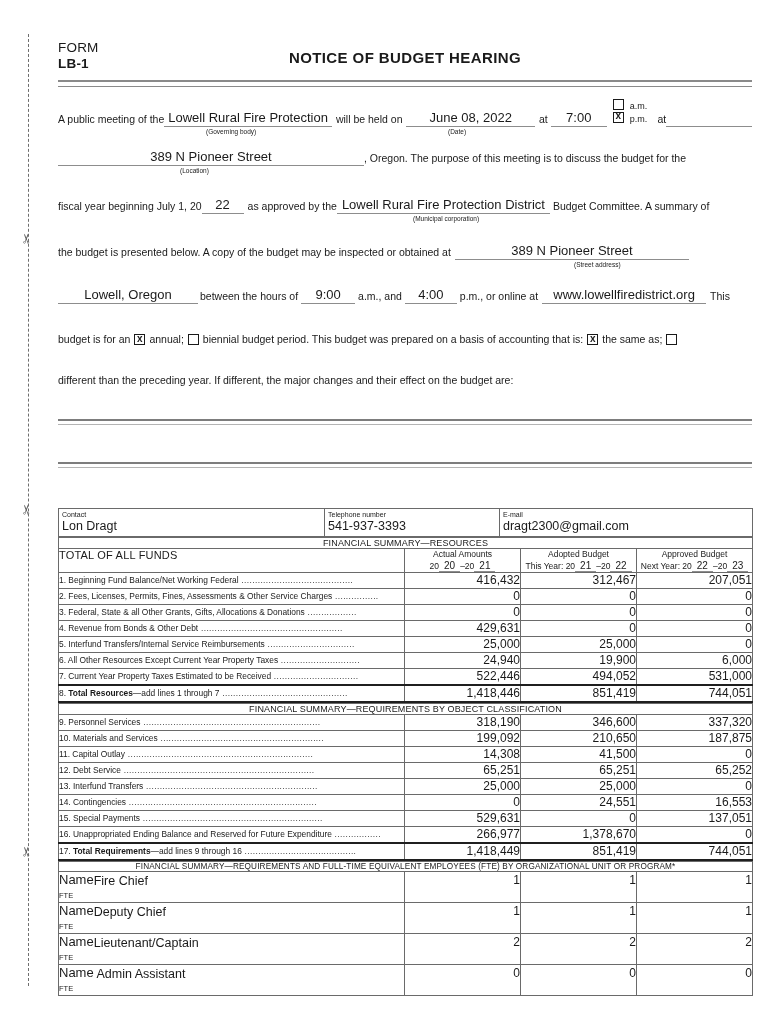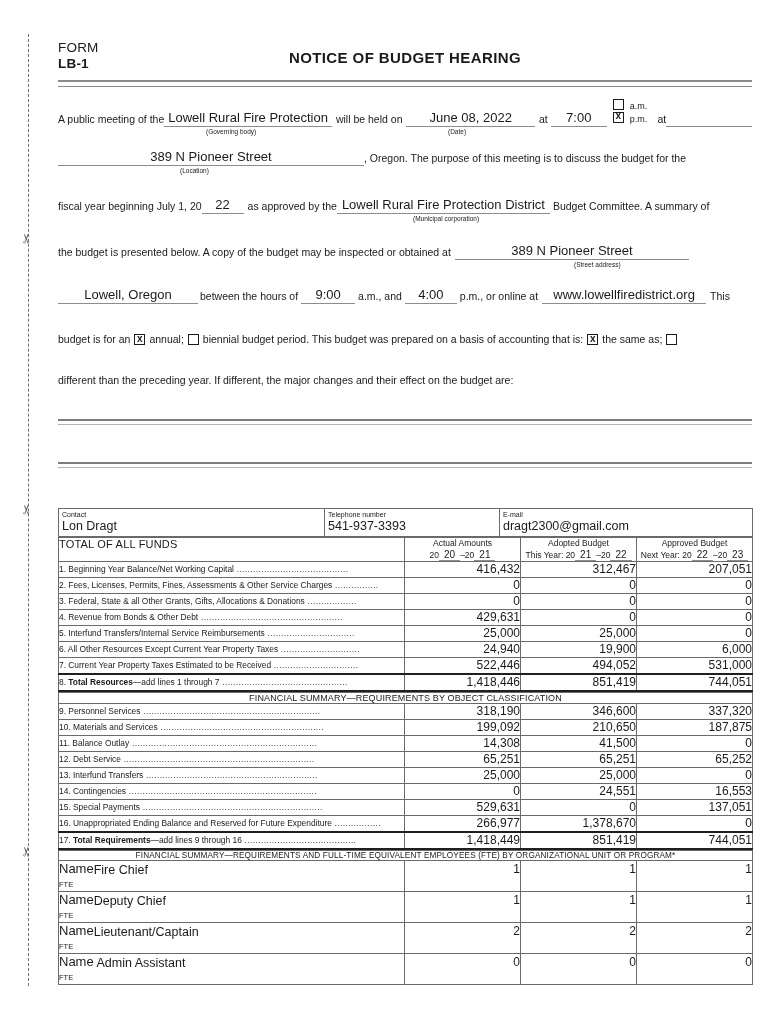--- a/index.html
+++ b/index.html
@@ -330,39 +330,42 @@
     </table>
 
   <table class="grid">
     <colgroup>
         <col style="width:346px">
         <col style="width:116px">
         <col style="width:116px">
         <col style="width:116px">
       </colgroup>
     <tbody>
+        <tr>
+      <td colspan="4" class="sec-bar">FINANCIAL SUMMARY—RESOURCES</td>
+    </tr>
     <tr>
       <td class="fundlab">TOTAL OF ALL FUNDS</td>
       <td class="colhead">
         <div>Actual Amounts</div>
         <div><span>20</span><span class="u">20</span><span>–20</span><span class="u">21</span></div>
       </td>
       <td class="colhead">
         <div>Adopted Budget</div>
         <div><span>This Year: 20</span><span class="u">21</span><span>–20</span><span class="u">22</span></div>
       </td>
       <td class="colhead">
         <div>Approved Budget</div>
         <div><span>Next Year: 20</span><span class="u">22</span><span>–20</span><span class="u">23</span></div>
       </td>
     </tr>
     </tbody>
       <tbody id="resources-body">
         <tr>
-          <td class="rlabel"><span>1. </span><span>Beginning Year Balance/Net Working Capital</span><span class="dots"> .........................................</span></td>
+          <td class="rlabel"><span>1. </span><span>Beginning Fund Balance/Net Working Federal</span><span class="dots"> .........................................</span></td>
           <td class="rnum">416,432</td>
           <td class="rnum">312,467</td>
           <td class="rnum">207,051</td>
         </tr>
         <tr>
           <td class="rlabel"><span>2. </span><span>Fees, Licenses, Permits, Fines, Assessments &amp; Other Service Charges</span><span class="dots"> ................</span></td>
           <td class="rnum">0</td>
           <td class="rnum">0</td>
           <td class="rnum">0</td>
         </tr>
@@ -424,21 +427,21 @@
           <td class="rnum">346,600</td>
           <td class="rnum">337,320</td>
         </tr>
         <tr>
           <td class="rlabel"><span>10. </span><span>Materials and Services</span><span class="dots"> ............................................................</span></td>
           <td class="rnum">199,092</td>
           <td class="rnum">210,650</td>
           <td class="rnum">187,875</td>
         </tr>
         <tr>
-          <td class="rlabel"><span>11. </span><span>Balance Outlay</span><span class="dots"> ....................................................................</span></td>
+          <td class="rlabel"><span>11. </span><span>Capital Outlay</span><span class="dots"> ....................................................................</span></td>
           <td class="rnum">14,308</td>
           <td class="rnum">41,500</td>
           <td class="rnum">0</td>
         </tr>
         <tr>
           <td class="rlabel"><span>12. </span><span>Debt Service</span><span class="dots"> ......................................................................</span></td>
           <td class="rnum">65,251</td>
           <td class="rnum">65,251</td>
           <td class="rnum">65,252</td>
         </tr>

